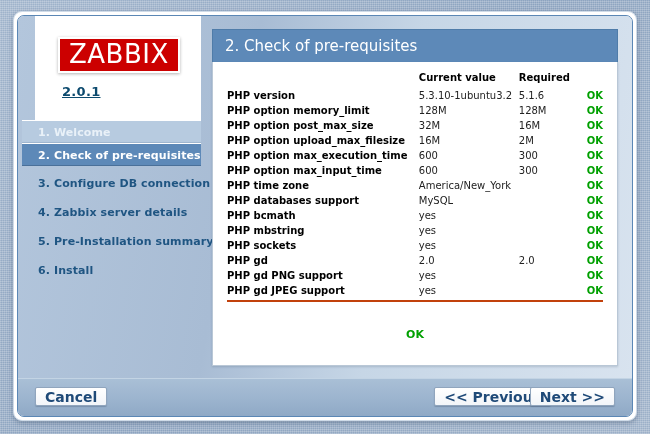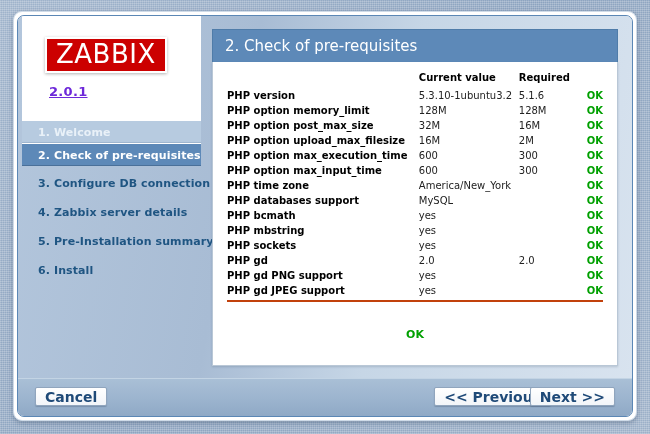--- a/index.html
+++ b/index.html
@@ -57,21 +57,21 @@
   .sidebar {
     position: absolute;
     left: 0;
     top: 0;
     width: 183px;
     bottom: 0;
     box-sizing: border-box;
   }
   .logo-area {
     position: absolute;
-    left: 4px;
+    left: 17px;
     top: 0;
     right: 0;
     height: 104px;
     background: #ffffff;
     border-bottom: 1px solid #ffffff;
   }
   .logo-box {
     position: absolute;
     left: 23px;
     top: 21px;
@@ -85,21 +85,21 @@
     font-size: 26px;
     font-weight: normal;
     letter-spacing: 0.5px;
     line-height: 28px;
     font-family: "DejaVu Sans", "Liberation Sans", sans-serif;
   }
   .version {
     position: absolute;
     left: 27px;
     top: 68px;
-    color: #6d28d9;
+    color: #0c4a6e;
     font-size: 13px;
     font-weight: bold;
     letter-spacing: 0.3px;
     text-decoration: underline;
   }
 
   .nav {
     position: absolute;
     left: 4px;
     top: 104px;

